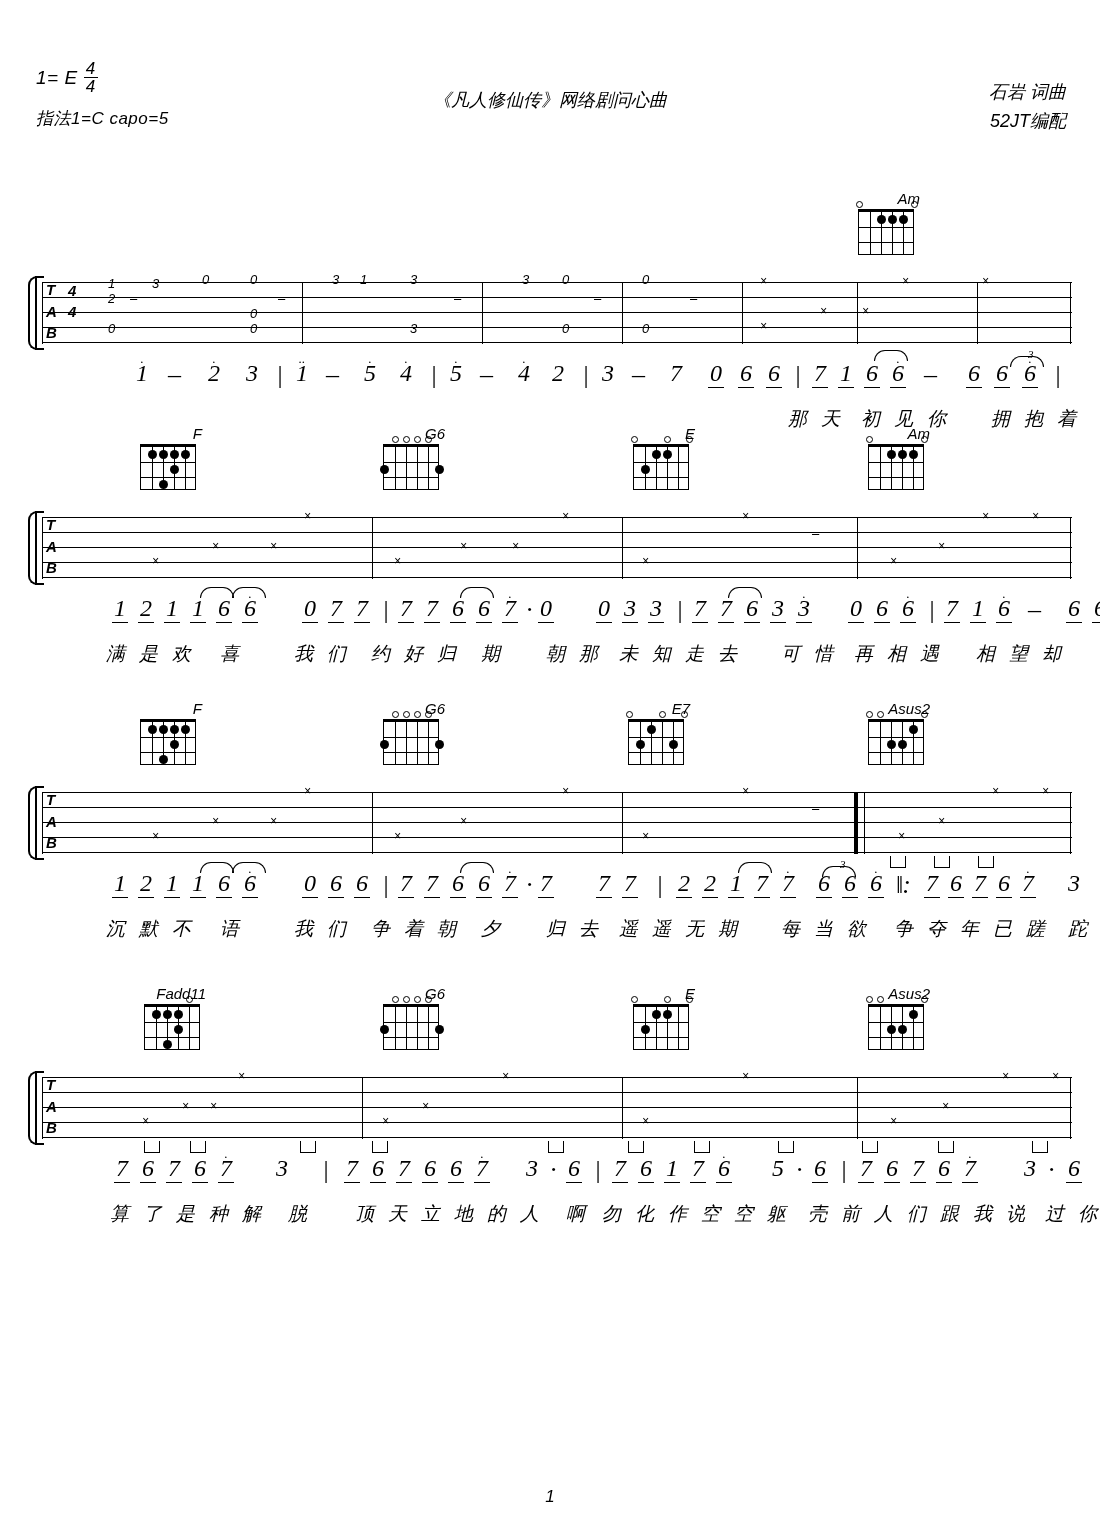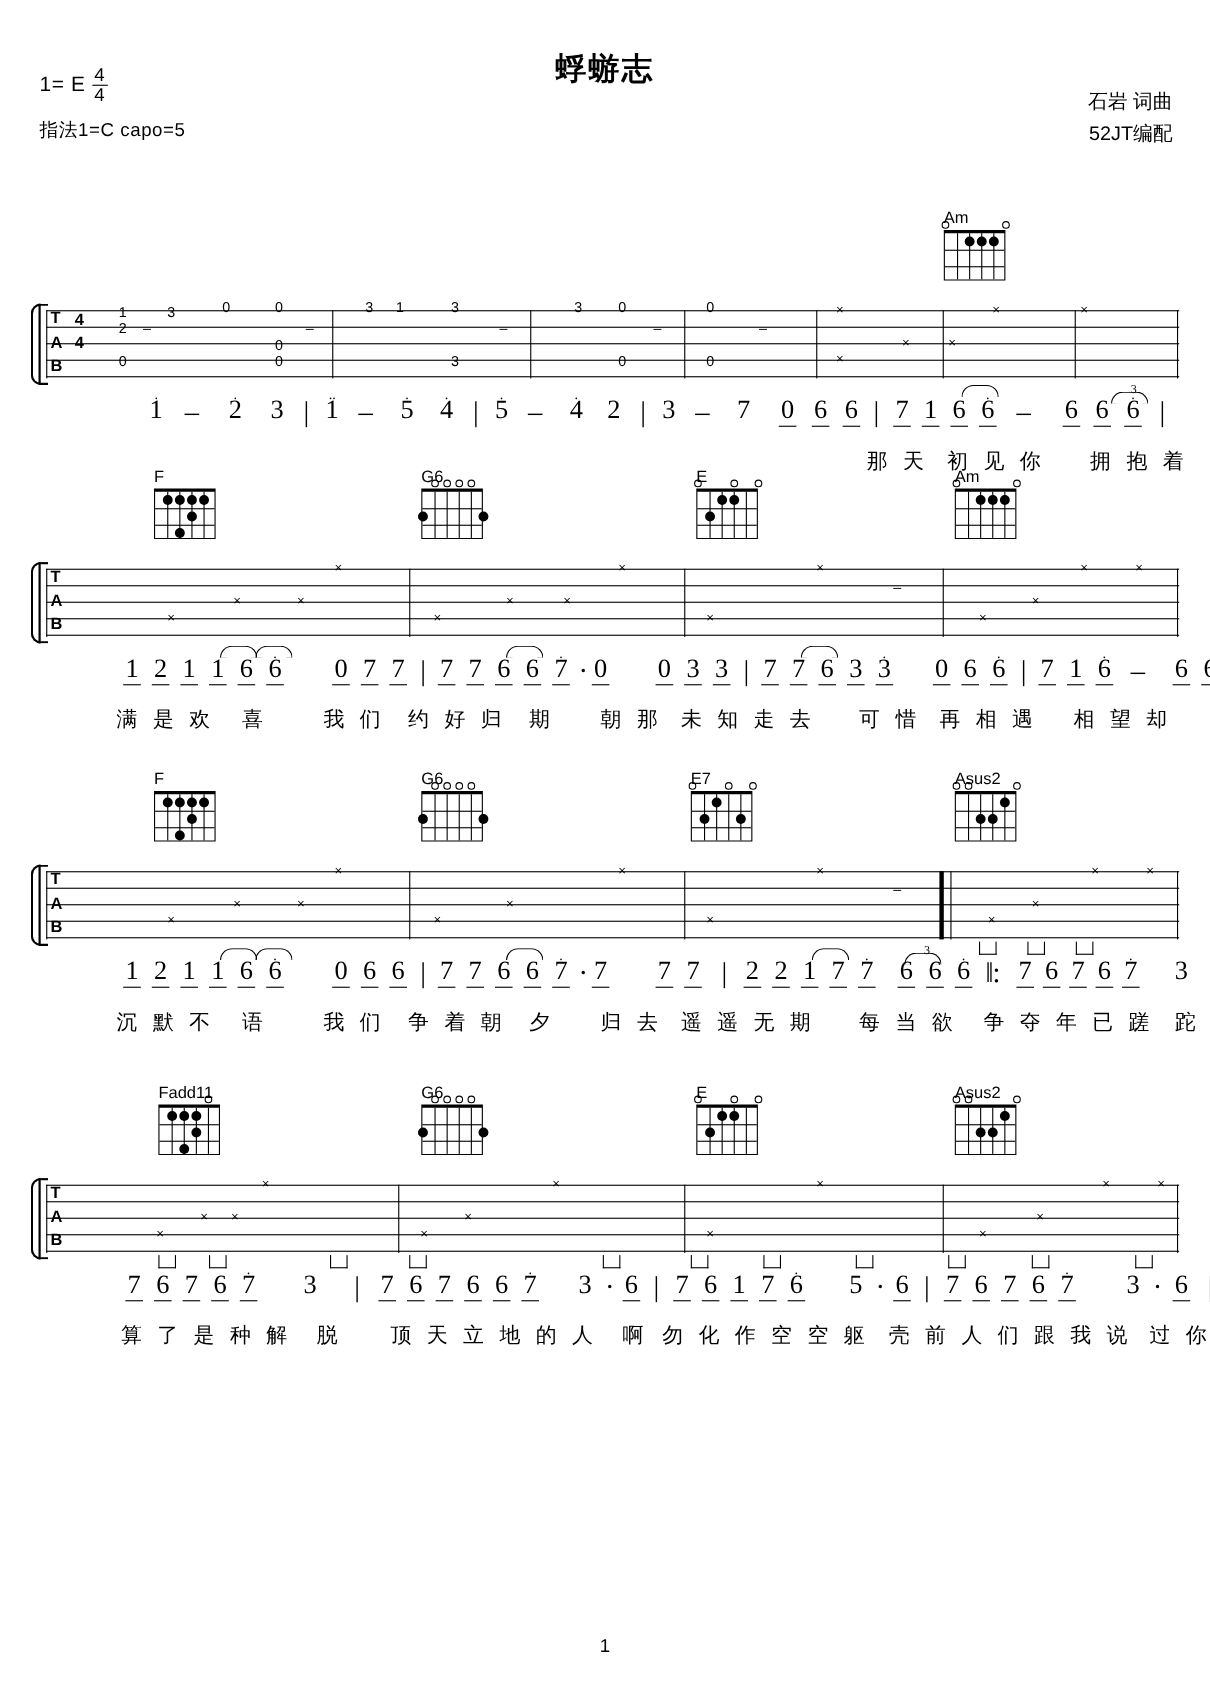--- a/index.html
+++ b/index.html
@@ -2,21 +2,21 @@
 <html><head>
 <meta charset="utf-8">
 <style>
   * { box-sizing: border-box; }
   html, body { margin:0; padding:0; background:#ffffff; }
   body {
     width:1100px; height:1533px; position:relative;
     font-family:"Liberation Sans", sans-serif;
     color:#000;
   }
-  .sheet { position:absolute; inset:0; }
+  .sheet { position:absolute; inset:0;font-style:italic; }
 
   
   .key-block { position:absolute; left:36px; top:60px; font-size:19px; letter-spacing:.5px; }
   .key-line1 { display:flex; align-items:center; gap:6px; }
   .frac { display:inline-flex; flex-direction:column; align-items:center; line-height:1.0; font-size:17px; }
   .frac .num { border-bottom:1.5px solid #000; padding:0 2px; }
   .frac .den { padding:0 2px; }
   .key-line2 { margin-top:12px; font-size:17px; }
 
   .title { position:absolute; left:0; right:0; top:44px; text-align:center; font-size:28px; font-weight:bold; letter-spacing:2px; }
@@ -27,21 +27,21 @@
   .page-num { position:absolute; left:0; right:0; bottom:26px; text-align:center; font-size:17px; }
 
   
   .system { position:absolute; left:28px; width:1044px; }
   .sys1 { top:190px; }
   .sys2 { top:425px; }
   .sys3 { top:700px; }
   .sys4 { top:985px; }
 
   
-  .chords { position:relative; height:78px; }
+  .chords { position:relative; height:78px;text-align:right; }
   .chord { position:absolute; width:62px; }
   .chord .cname { font-size:15px; margin-bottom:2px; height:17px; }
   .chord .grid { position:relative; width:56px; height:46px; border:1.3px solid #000; }
   .chord .grid.nut { border-top:3.4px solid #000; }
   .chord .grid .v { position:absolute; top:0; bottom:0; width:1px; background:#000; }
   .chord .grid .h { position:absolute; left:0; right:0; height:1px; background:#000; }
   .chord .dot { position:absolute; width:9px; height:9px; border-radius:50%; background:#000; }
   .chord .open { position:absolute; width:7px; height:7px; border:1.2px solid #000; border-radius:50%; top:-11px; }
 
   
@@ -86,21 +86,21 @@
     <div class="key-line1">
       <span>1= E</span>
       <span class="frac">
         <span class="num">4</span>
         <span class="den">4</span>
       </span>
     </div>
     <div class="key-line2">指法1=C  capo=5</div>
   </div>
 
-  <div class="title">蜉蝣志</div>
+  <div class="subtitle">《凡人修仙传》网络剧问心曲</div>
 
   <div class="credits">
     <div>石岩  词曲</div>
     <div>52JT编配</div>
   </div>
 
   <div class="system sys1">
 
     <div class="chords">
       <div class="chord" style="left:830px;">

